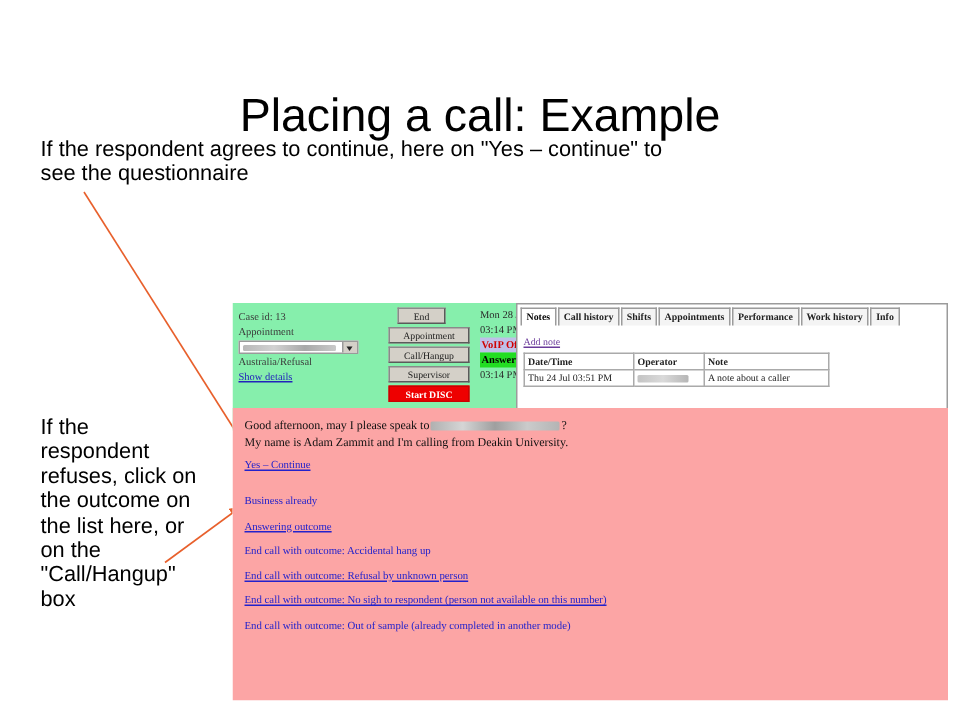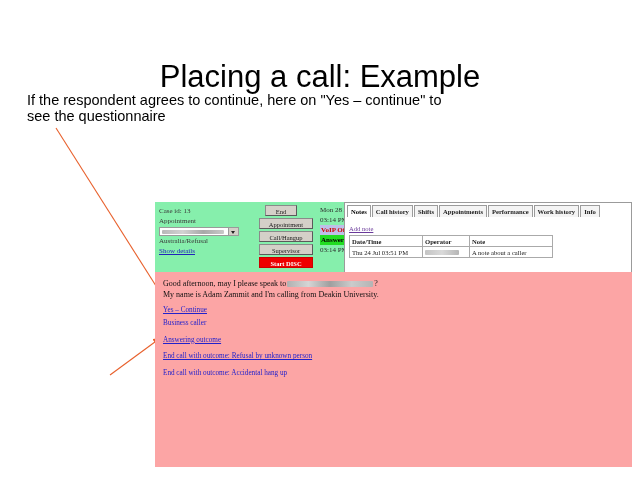--- a/index.html
+++ b/index.html
@@ -292,30 +292,31 @@
     display: block;
     font-size: 7.2px;
     line-height: 8px;
     color: #2222cc;
     margin-bottom: 8.6px;
     white-space: nowrap;
     font-family: "Liberation Serif", serif;
     text-decoration: underline;
   }
   .out-link.plain { text-decoration: none; }
-  .out-link.first-group { margin-bottom: 5px; }
+  .out-link.first-group { margin-bottom: 16px; }
 </style>
 </head>
 <body>
 
 <div id="slide">
 
   <h1 id="slide-title">Placing a call: Example</h1>
 
   <div id="callout-top">If the respondent agrees to continue, here on "Yes – continue" to see the questionnaire</div>
+  <div id="callout-left">If the respondent refuses, click on the outcome on the list here, or on the "Call/Hangup" box</div>
 
   <svg class="arrow-svg" viewBox="0 0 640 480">
     <defs>
       <marker id="ah" markerWidth="7" markerHeight="7" refX="5" refY="3.5" orient="auto">
         <polygon points="0 0, 7 3.5, 0 7" fill="#E8602C"></polygon>
       </marker>
     </defs>
     <line x1="56" y1="128" x2="163" y2="297" stroke="#E8602C" stroke-width="1.1" marker-end="url(#ah)"></line>
     <line x1="110" y1="375" x2="159" y2="339" stroke="#E8602C" stroke-width="1.1" marker-end="url(#ah)"></line>
   </svg>
@@ -388,23 +389,25 @@
 
       <div class="dialogue">
         <div>
           <span>Good afternoon, may I please speak to</span><span class="redact-inline"></span><span>?</span>
         </div>
         <div>My name is Adam Zammit and I'm calling from Deakin University.</div>
       </div>
 
       <div class="link-list">
         <a class="out-link first-group" href="#">Yes – Continue</a>
-        <a class="out-link plain" href="#">Business caller</a>
+        <a class="out-link plain" href="#">Business already</a>
         <a class="out-link" href="#">Answering outcome</a>
+        <a class="out-link plain" href="#">End call with outcome: Accidental hang up</a>
         <a class="out-link" href="#">End call with outcome: Refusal by unknown person</a>
-        <a class="out-link plain" href="#">End call with outcome: Accidental hang up</a>
+        <a class="out-link" href="#">End call with outcome: No sigh to respondent (person not available on this number)</a>
+        <a class="out-link plain" href="#">End call with outcome: Out of sample (already completed in another mode)</a>
       </div>
 
     </div>
 
   </div>
 
 </div>
 
 </body></html>

